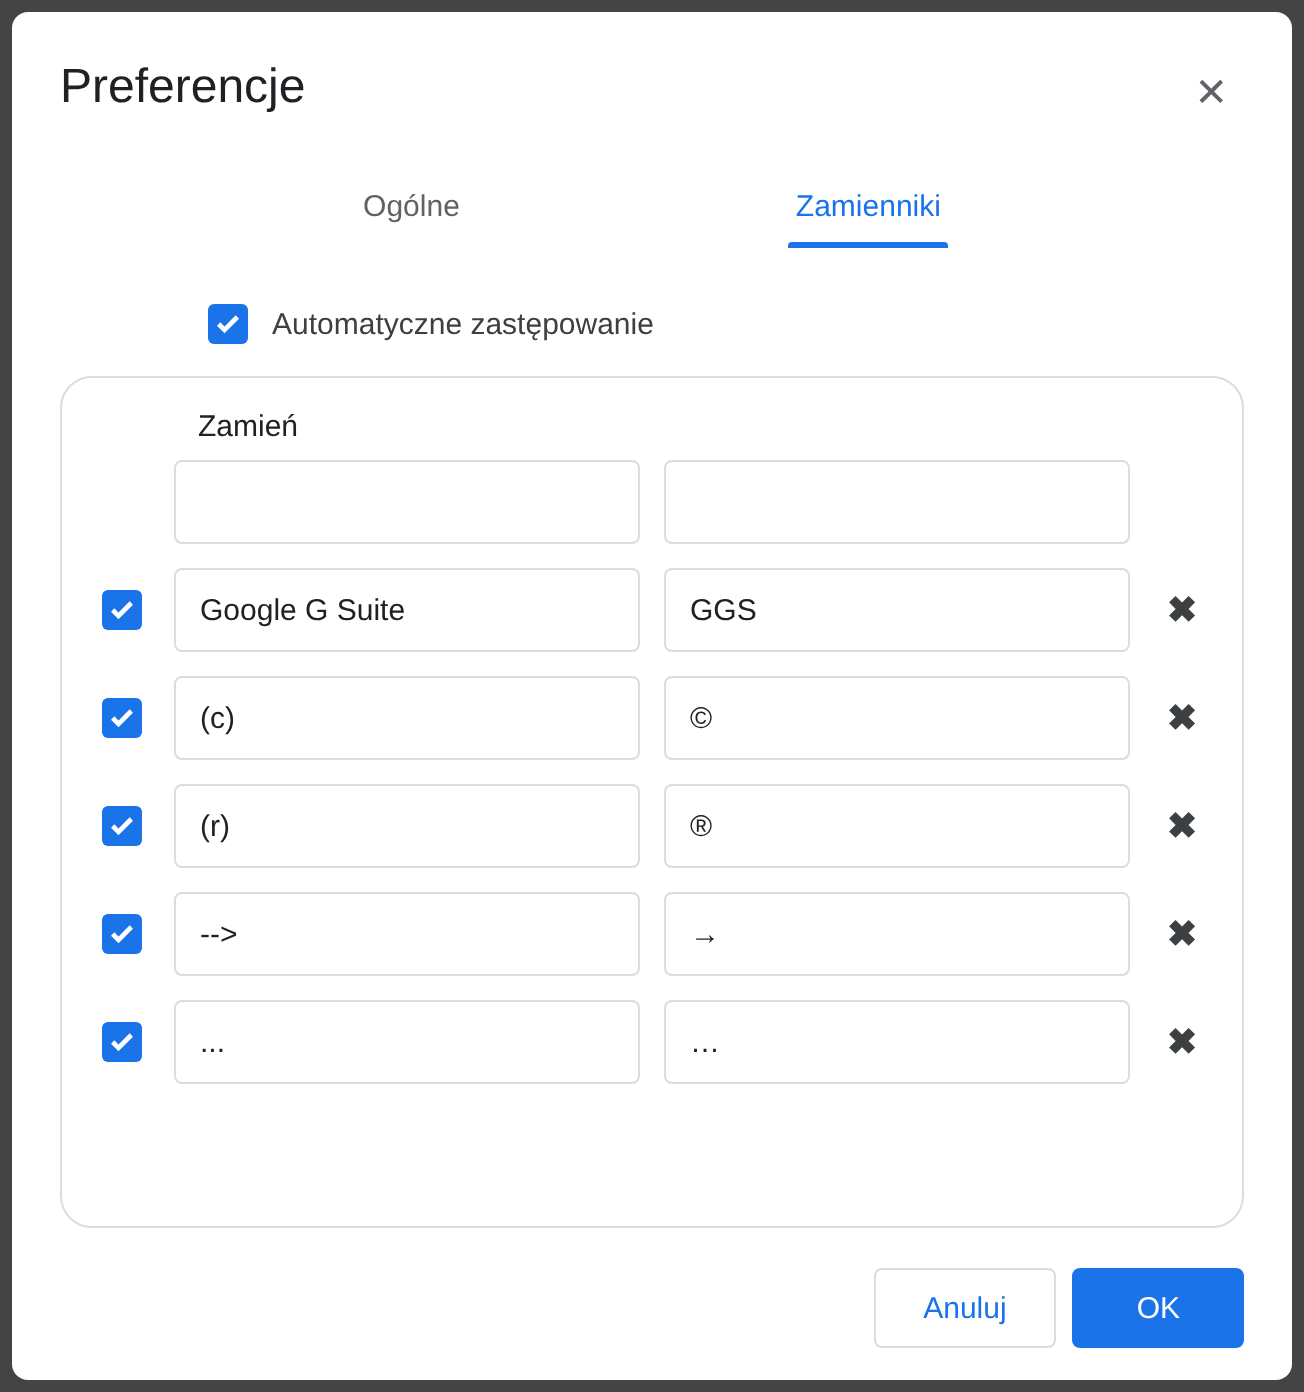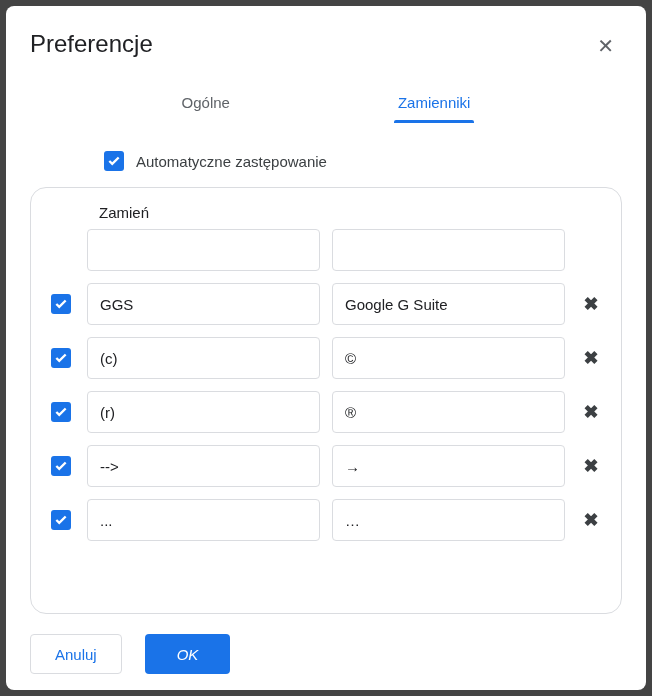--- a/index.html
+++ b/index.html
@@ -21,24 +21,24 @@
     .table-scroll::-webkit-scrollbar { width: 8px; }
     .table-scroll::-webkit-scrollbar-track { background: transparent; }
     .table-scroll::-webkit-scrollbar-thumb { background: #dadce0; border-radius: 4px; }
     .table-header { display: flex; gap: 12px; margin-bottom: 8px; padding-left: 40px; }
     .col-replace, .col-with { flex: 1; font-size: 15px; font-weight: 500; color: #202124; padding-left: 12px; }
     .col-with { margin-left: 0px; }
     .table-row { display: flex; align-items: center; gap: 12px; margin-bottom: 12px; }
     .row-checkbox-slot { width: 28px; display: flex; justify-content: center; }
     .text-input { flex: 1; height: 42px; border: 1px solid #dadce0; border-radius: 4px; padding: 0 12px; font-size: 15px; color: #202124; outline: none; }
     .delete-btn { width: 28px; background: none; border: none; color: #3c4043; font-size: 18px; font-weight: bold; cursor: pointer; }
-    .footer { display: flex; justify-content: flex-start; gap: 23px; margin-top: 20px; }
+    .footer { display: flex; justify-content: flex-end; gap: 8px; margin-top: 20px; }
     .btn { height: 40px; padding: 0 24px; border-radius: 4px; font-size: 15px; font-weight: 500; cursor: pointer; }
     .btn-cancel { background: #fff; border: 1px solid #dadce0; color: #1a73e8; }
-    .btn-ok { background: #1a73e8; border: none; color: #fff; padding: 0 32px; font-style: italic; }
+    .btn-ok { background: #1a73e8; border: none; color: #fff; padding: 0 32px; }
   </style>
 </head>
 <body>
 
 <div class="dialog">
   <div class="header">
     <h1 class="title">Preferencje</h1>
     <button class="close-btn">
       <span>✕</span>
     </button>
@@ -72,22 +72,22 @@
             <button class="delete-btn"></button>
           </div>
           <div class="table-row">
             <div class="row-checkbox-slot">
               <div class="checkbox">
                 <svg viewBox="0 0 24 24" fill="none" stroke="white" stroke-width="4">
                   <polyline points="4,12 9,17 20,6"></polyline>
                 </svg>
               </div>
             </div>
+            <input class="text-input" value="Google G Suite" style="">
             <input class="text-input" value="GGS" style="">
-            <input class="text-input" value="Google G Suite" style="">
             <button class="delete-btn"><span>✖</span></button>
           </div>
           <div class="table-row">
             <div class="row-checkbox-slot">
               <div class="checkbox">
                 <svg viewBox="0 0 24 24" fill="none" stroke="white" stroke-width="4">
                   <polyline points="4,12 9,17 20,6"></polyline>
                 </svg>
               </div>
             </div>

